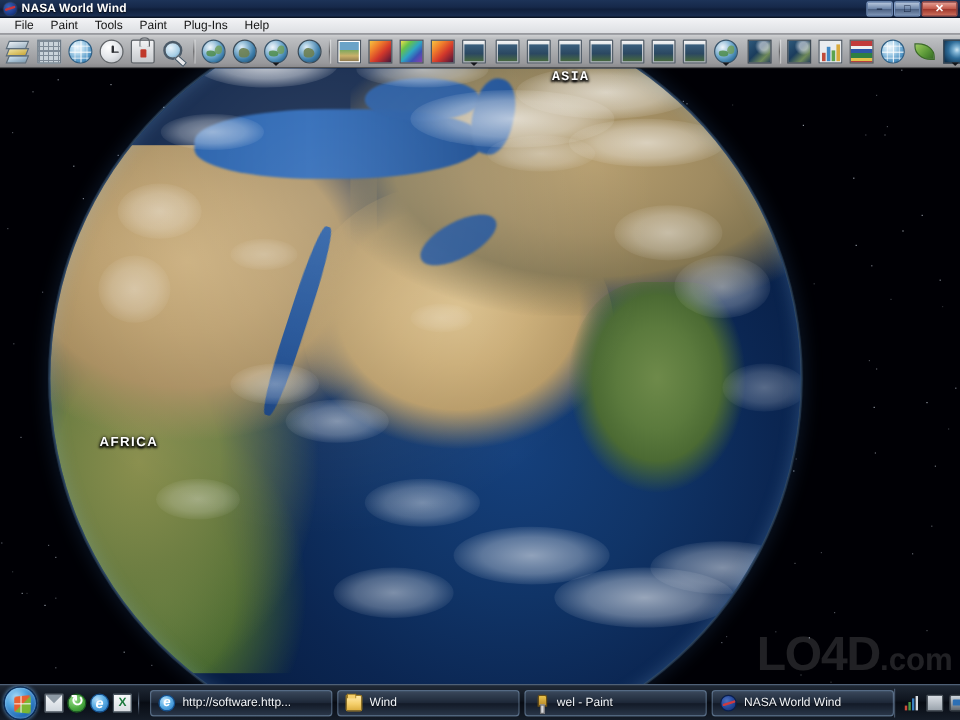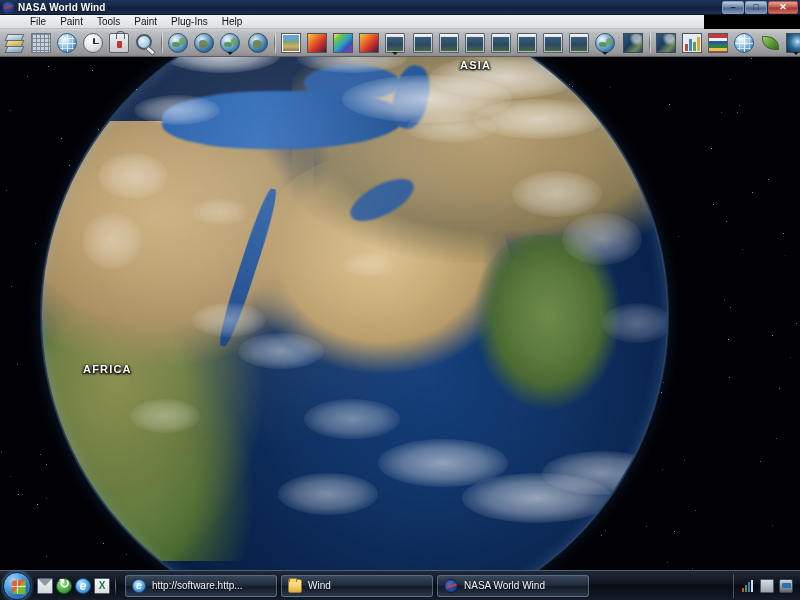--- a/index.html
+++ b/index.html
@@ -58,25 +58,25 @@
   .winbtn.close {
     width: 30px;
     border: 1px solid #b05248;
     background: linear-gradient(to bottom, #e8a094 0%, #c0584a 48%, #9e372c 52%, #cd6e5c 100%);
     color: #fff;
   }
 
   
   .menubar {
     position: absolute; left: 0; top: 15px;
-    width: 704px; height: 14px;
+    width: 800px; height: 14px;
     background: linear-gradient(to bottom, #f3f4f6 0%, #e6e8eb 55%, #dcdee2 100%);
     border-bottom: 1px solid #b8bcc2;
     display: flex; align-items: center;
-    padding-left: 23px;
+    padding-left: 5px;
   }
   .menuitem {
     font-size: 10px; color: #141414;
     padding: 0 7px; height: 13px;
     display: flex; align-items: center;
     white-space: nowrap;
   }
 
   
   .toolbar {
@@ -941,24 +941,27 @@
           <div class="cloud" style="left: 586px; top: 130px; width: 70px; height: 44px; opacity: 0.36;"></div>
           <div class="cloud" style="left: 150px; top: 196px; width: 56px; height: 26px; opacity: 0.28;"></div>
           <div class="cloud" style="left: 300px; top: 250px; width: 52px; height: 24px; opacity: 0.22;"></div>
         </div>
       <div class="sheen"></div>
       <div class="limb"></div>
     </div>
     <div class="atmos"></div>
 
     <div id="geolabels">
-        <div class="geo-label" style="left: 460px; top: 2px;">ASIA</div>
+        <div class="geo-label" style="left: 460px; top: 2px; font-family: Liberation Mono, monospace;">ASIA</div>
         <div class="geo-label" style="left: 83px; top: 306px;">AFRICA</div>
       </div>
 
+    <div class="watermark">
+      <span>LO4D</span><span class="dom">.com</span>
+    </div>
   </div>
 
   <div class="taskbar">
     <div class="startorb">
       <div class="flag"></div>
     </div>
     <div class="qlaunch" id="qlaunch">
         <div class="qic qic-mail"></div>
         <div class="qic qic-sync"></div>
         <div class="qic qic-ie">e</div>
@@ -968,20 +971,24 @@
     <div id="taskwins" style="display:flex;align-items:center;flex:0 0 auto;">
         <div class="taskbtn">
           <div class="ti ti-ie">e</div>
           <div class="tlabel">http://software.http...</div>
         </div>
         <div class="taskbtn">
           <div class="ti ti-folder"></div>
           <div class="tlabel">Wind</div>
         </div>
         <div class="taskbtn">
+          <div class="ti ti-paint"></div>
+          <div class="tlabel">wel - Paint</div>
+        </div>
+        <div class="taskbtn">
           <div class="ti ti-nasa"></div>
           <div class="tlabel">NASA World Wind</div>
         </div>
       </div>
     <div class="tb-flex"></div>
     <div class="tray" id="tray">
         <div class="tr tr-bars">
           <u></u>
           <u></u>
           <u></u>

